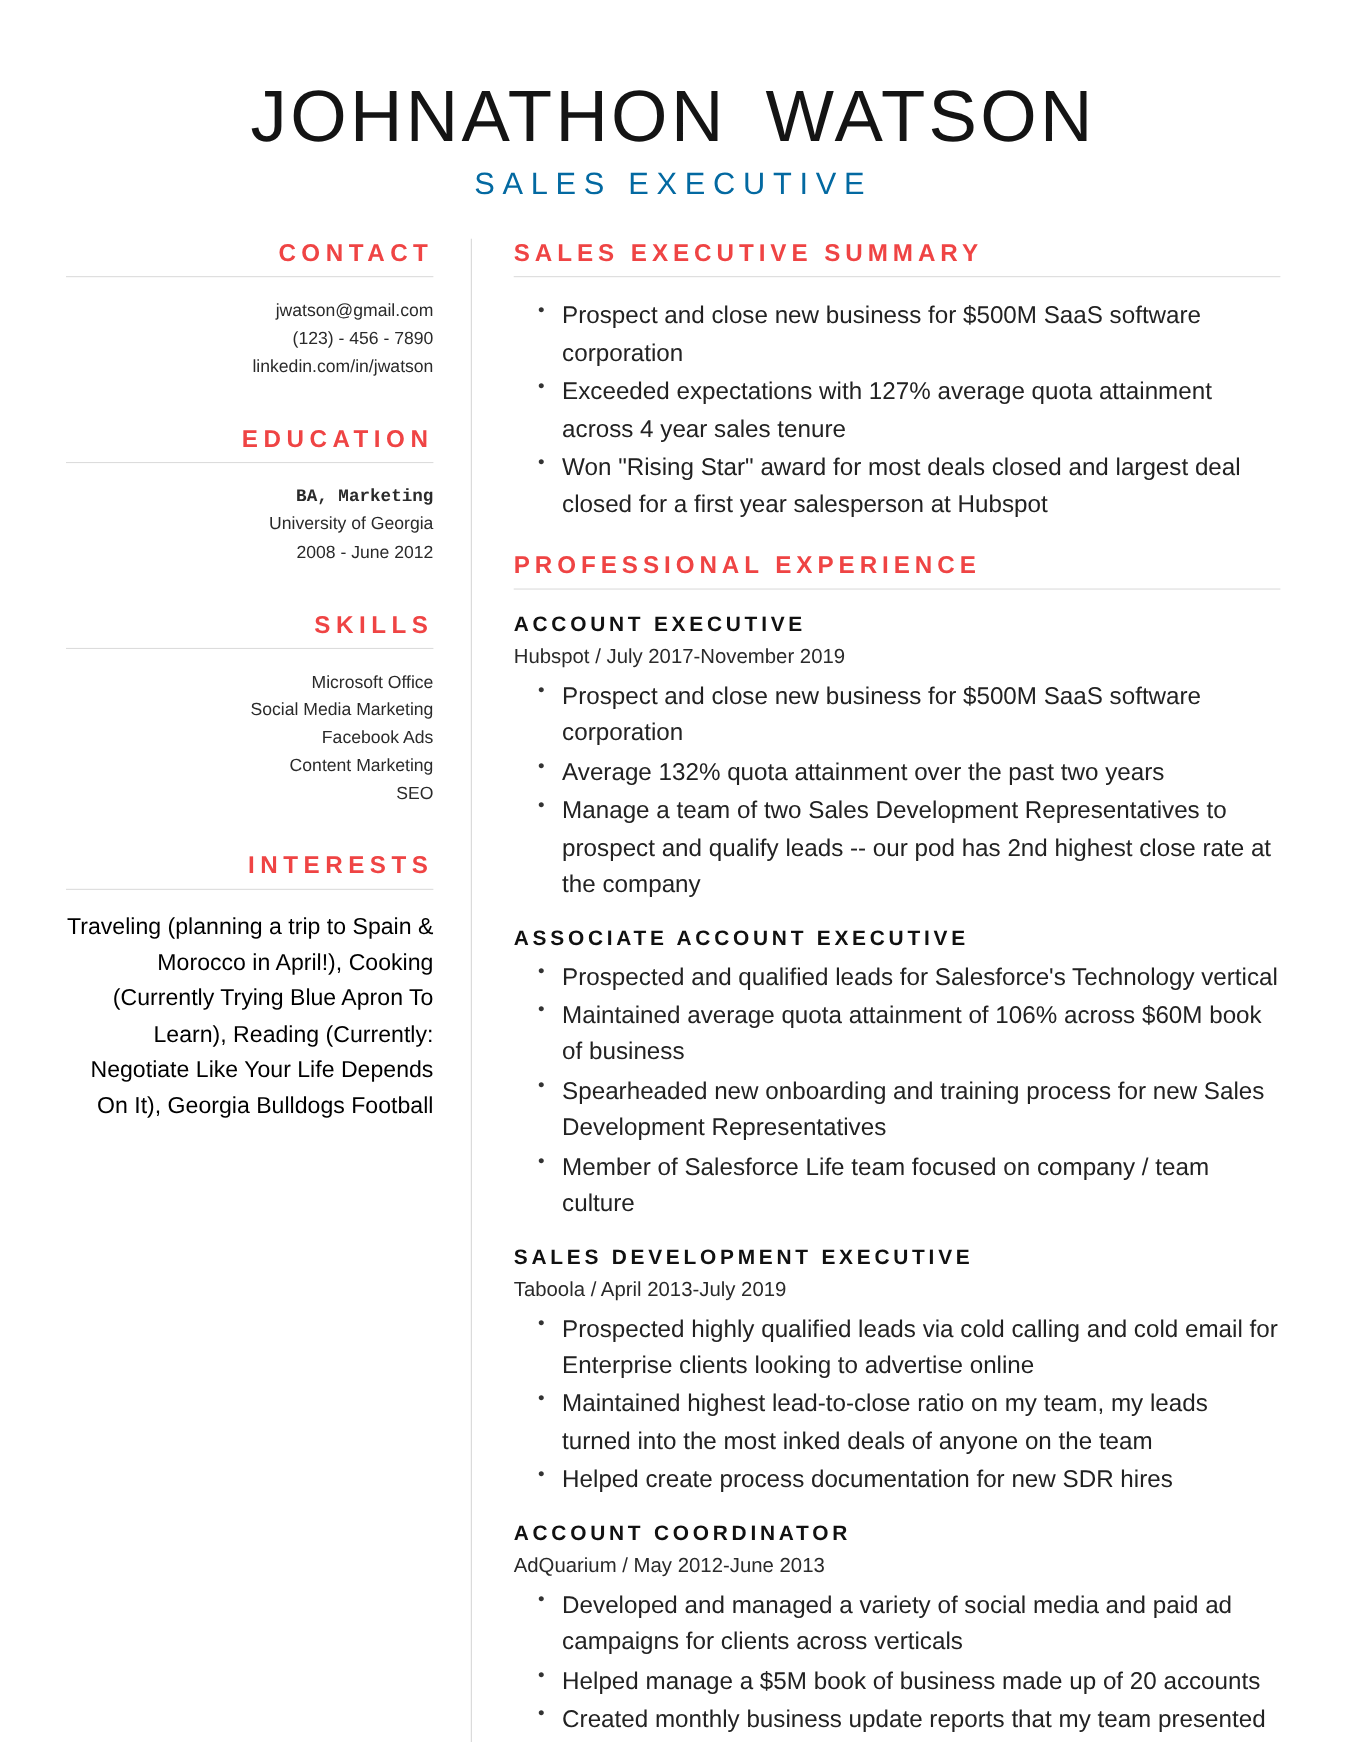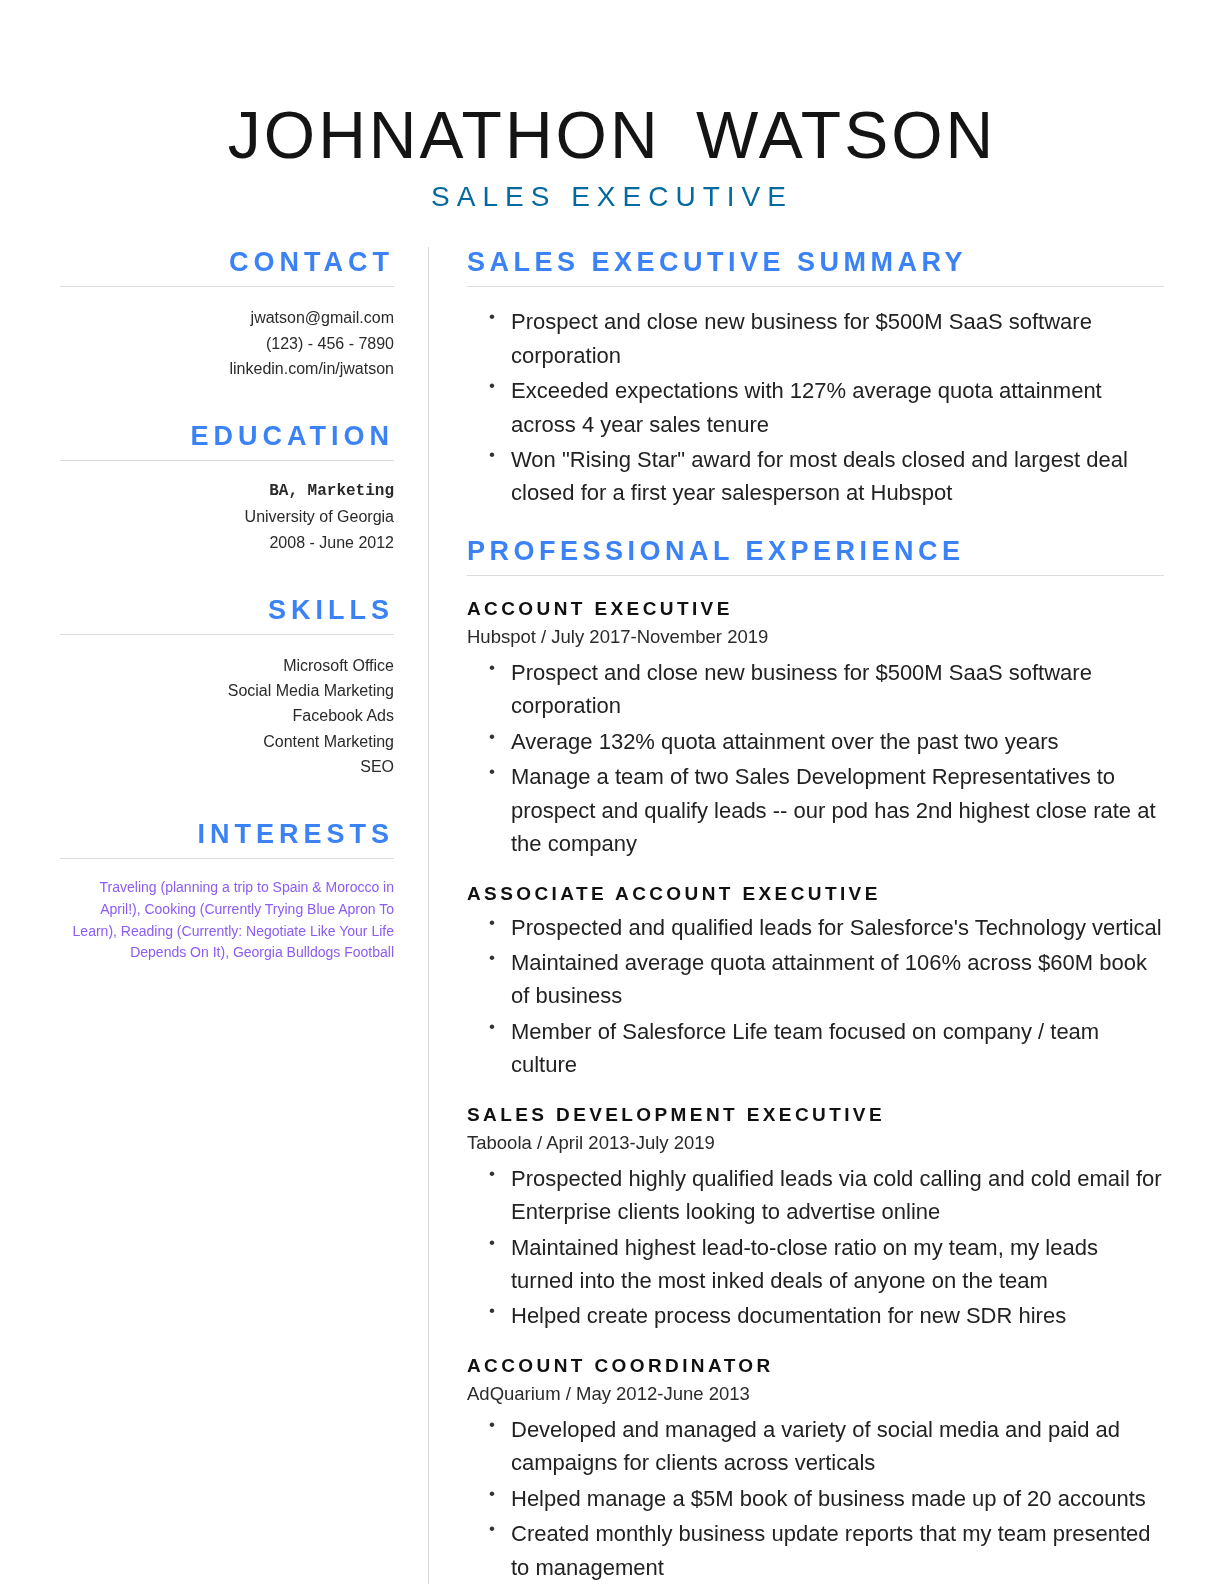--- a/index.html
+++ b/index.html
@@ -12,21 +12,21 @@
     height: 1584px;
     font-family: "Liberation Sans", sans-serif;
     color: #1a1a1a;
     position: relative;
     overflow: hidden;
   }
   .page {
     width: 1224px;
     height: 1584px;
     box-sizing: border-box;
-    padding: 100px 60px 40px 60px;
+    padding: 70px 60px 40px 60px;
     position: relative;
   }
 
   
   .header {
     text-align: center;
     margin-bottom: 34px;
   }
   .name {
     font-size: 66px;
@@ -65,44 +65,44 @@
     flex: 0 0 1px;
   }
   .right-col {
     flex: 1 1 auto;
     padding-left: 38px;
     box-sizing: border-box;
   }
 
   
   .sec-title {
-    font-size: 27px;
+    font-size: 22px;
     font-weight: 700;
     letter-spacing: 4.5px;
-    color: #3b82f6;
+    color: #ef4444;
     margin: 0 0 8px 0;
   }
   .sec-rule {
     height: 1px;
     background: #dcdcdc;
     margin-bottom: 18px;
   }
   .left-sec { margin-bottom: 40px; }
   .left-sec .sec-title { letter-spacing: 5px; }
 
   .contact-line, .edu-line, .skill-line {
     font-size: 16px;
     line-height: 1.58;
     color: #2a2a2a;
   }
   .edu-degree { font-weight: 700; font-family: Liberation Mono, monospace; }
   .interest-text {
-    font-size: 14px;
+    font-size: 21px;
     line-height: 1.55;
-    color: #8b5cf6;
+    color: #000000;
   }
 
   
   .right-sec { margin-bottom: 26px; }
   .right-sec .sec-title { letter-spacing: 4.5px; }
 
   ul.bullets {
     list-style: none;
     margin: 0;
     padding: 0 0 0 22px;
@@ -213,20 +213,21 @@
             <li>Average 132% quota attainment over the past two years</li>
             <li>Manage a team of two Sales Development Representatives to prospect and qualify leads -- our pod has 2nd highest close rate at the company</li>
           </ul>
         </div>
 
         <div class="job">
           <div class="job-title">ASSOCIATE ACCOUNT EXECUTIVE</div>
           <ul class="bullets">
             <li>Prospected and qualified leads for Salesforce's Technology vertical</li>
             <li>Maintained average quota attainment of 106% across $60M book of business</li>
+            <li>Spearheaded new onboarding and training process for new Sales Development Representatives</li>
             <li>Member of Salesforce Life team focused on company / team culture</li>
           </ul>
         </div>
 
         <div class="job">
           <div class="job-title">SALES DEVELOPMENT EXECUTIVE</div>
           <div class="job-meta">Taboola / April 2013-July 2019</div>
           <ul class="bullets">
             <li>Prospected highly qualified leads via cold calling and cold email for Enterprise clients looking to advertise online</li>
             <li>Maintained highest lead-to-close ratio on my team, my leads turned into the most inked deals of anyone on the team</li>

